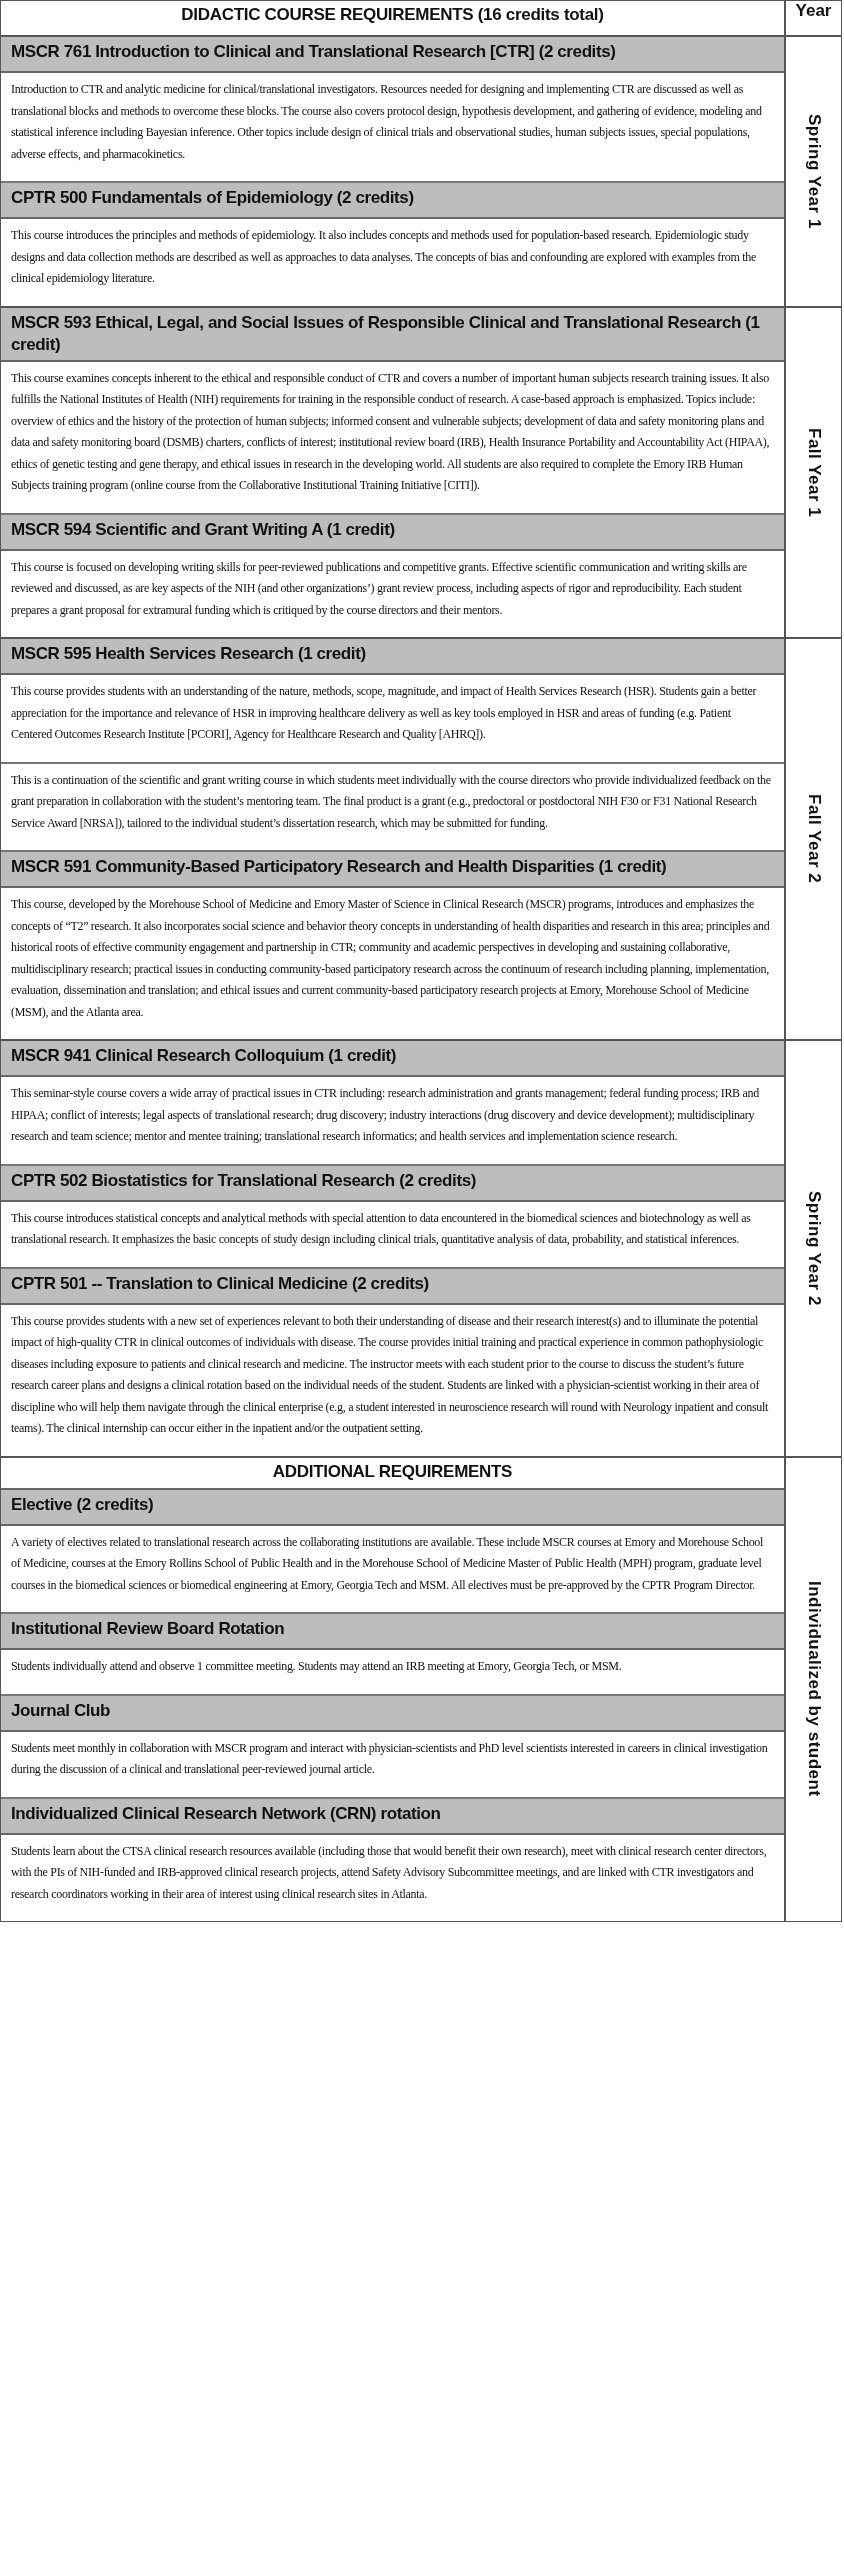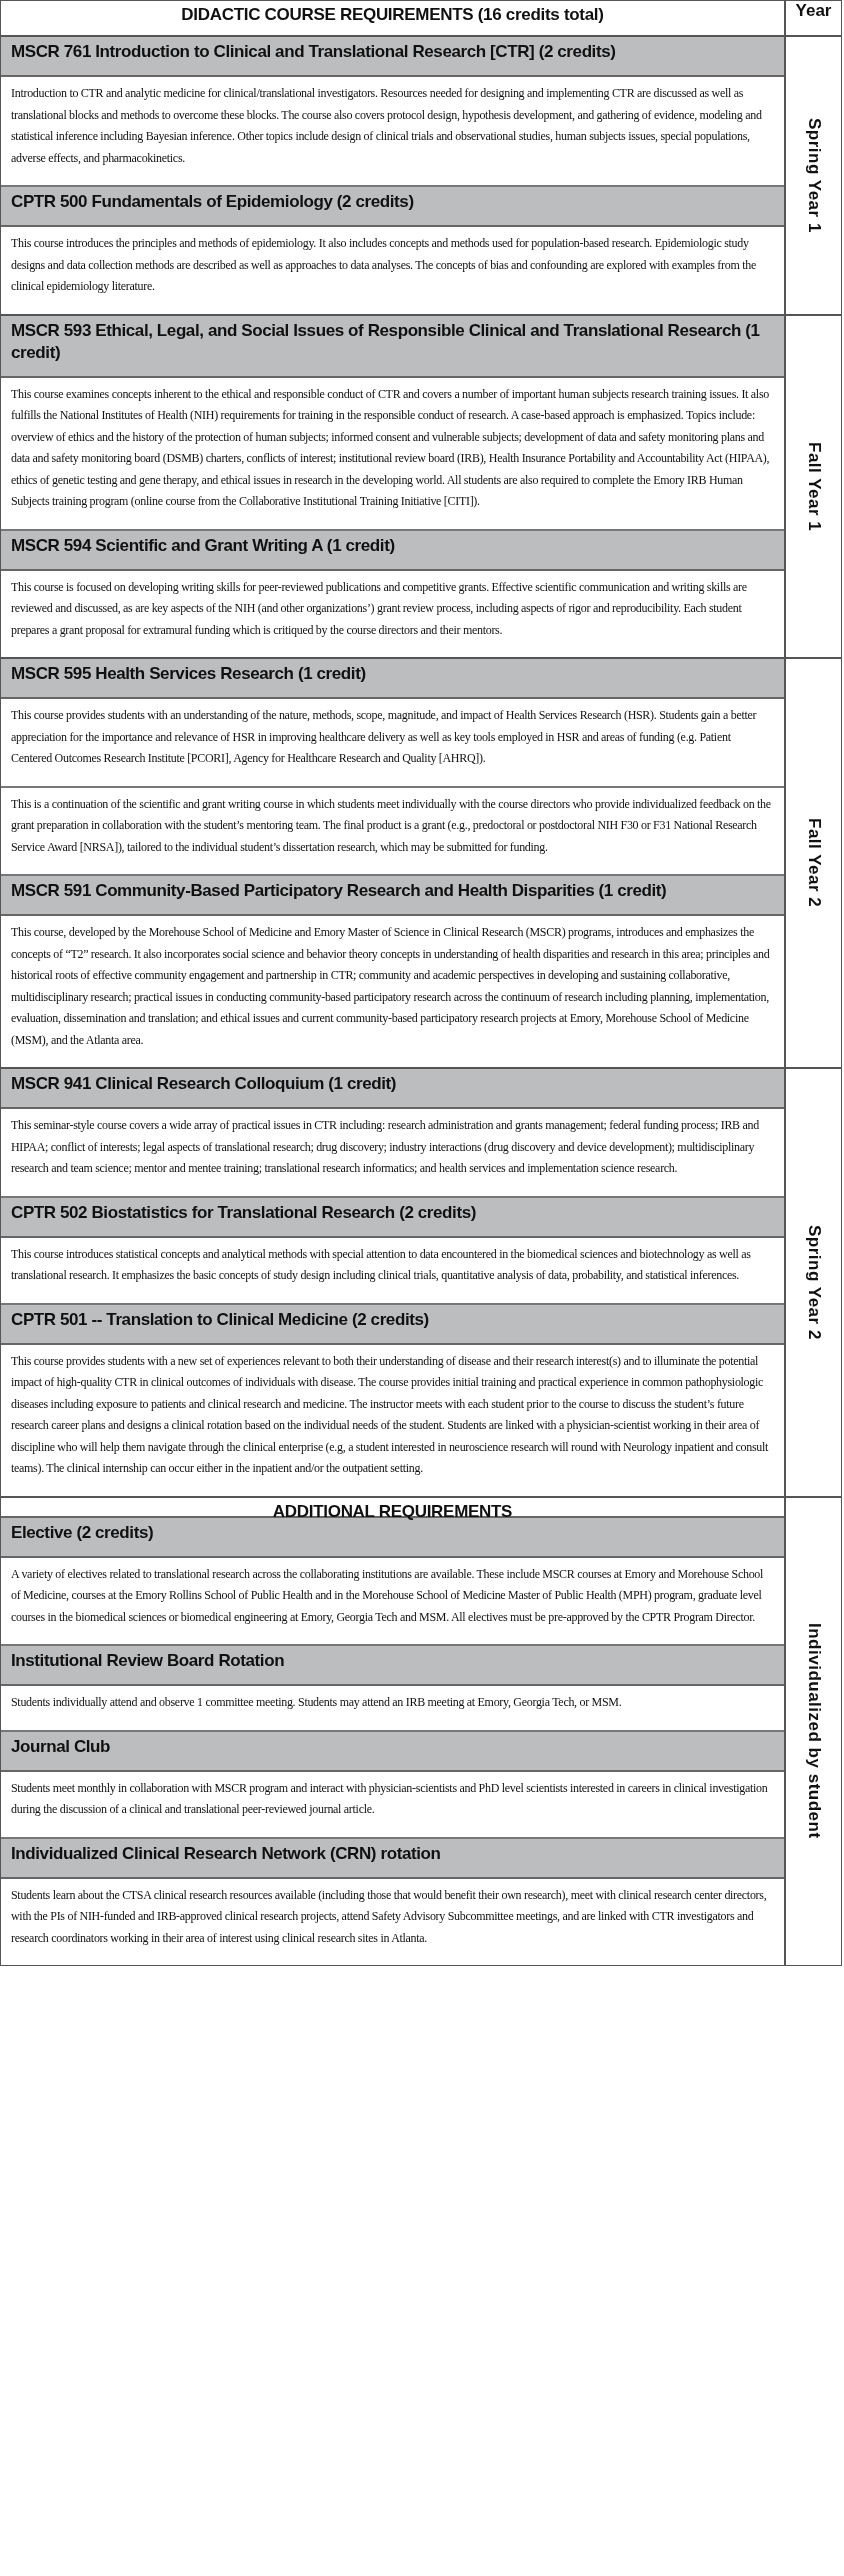--- a/index.html
+++ b/index.html
@@ -26,33 +26,33 @@
     .hdr-year { border-bottom: 2px solid #555; height: 36px; box-sizing: border-box;
       font-weight: bold; font-size: 17px; text-align: center; padding-top: 0; flex: 1; }
     .group { display: flex; border-bottom: 2px solid #555; }
     .group:last-child { border-bottom: none; }
     .course-title {
       background: #bcbdbf; font-weight: bold; font-size: 17px;
       padding: 4px 10px 0 10px; min-height: 36px; box-sizing: border-box;
       border-bottom: 2px solid #666; line-height: 22px;
       letter-spacing: -0.4px;
     }
-    .course-title.tall { padding-bottom: 12px; }
+    .course-title.tall { padding-bottom: 4px; }
     .course-desc {
       font-size: 12px; line-height: 21.5px; padding: 6px 10px 16px 10px;
       border-bottom: 2px solid #777; letter-spacing: -0.3px; font-family: Liberation Serif, serif;
     }
     .course:last-child .course-desc { border-bottom: none; }
     .vlabel {
       writing-mode: vertical-rl; font-weight: bold; font-size: 17px;
       letter-spacing: 0.5px; white-space: nowrap;
     }
     .section-hdr {
       font-weight: bold; font-size: 17px; text-align: center;
-      padding: 4px 0 0 0; height: 20px; box-sizing: border-box;
+      padding: 4px 0 0 0; height: 32px; box-sizing: border-box;
       border-bottom: 2px solid #666; letter-spacing: -0.3px;
     }
   </style>
 </head>
 <body>
 
 <div class="tbl">
 
   <div class="row">
     <div class="main-col hdr-cell">DIDACTIC COURSE REQUIREMENTS (16 credits total)</div>

